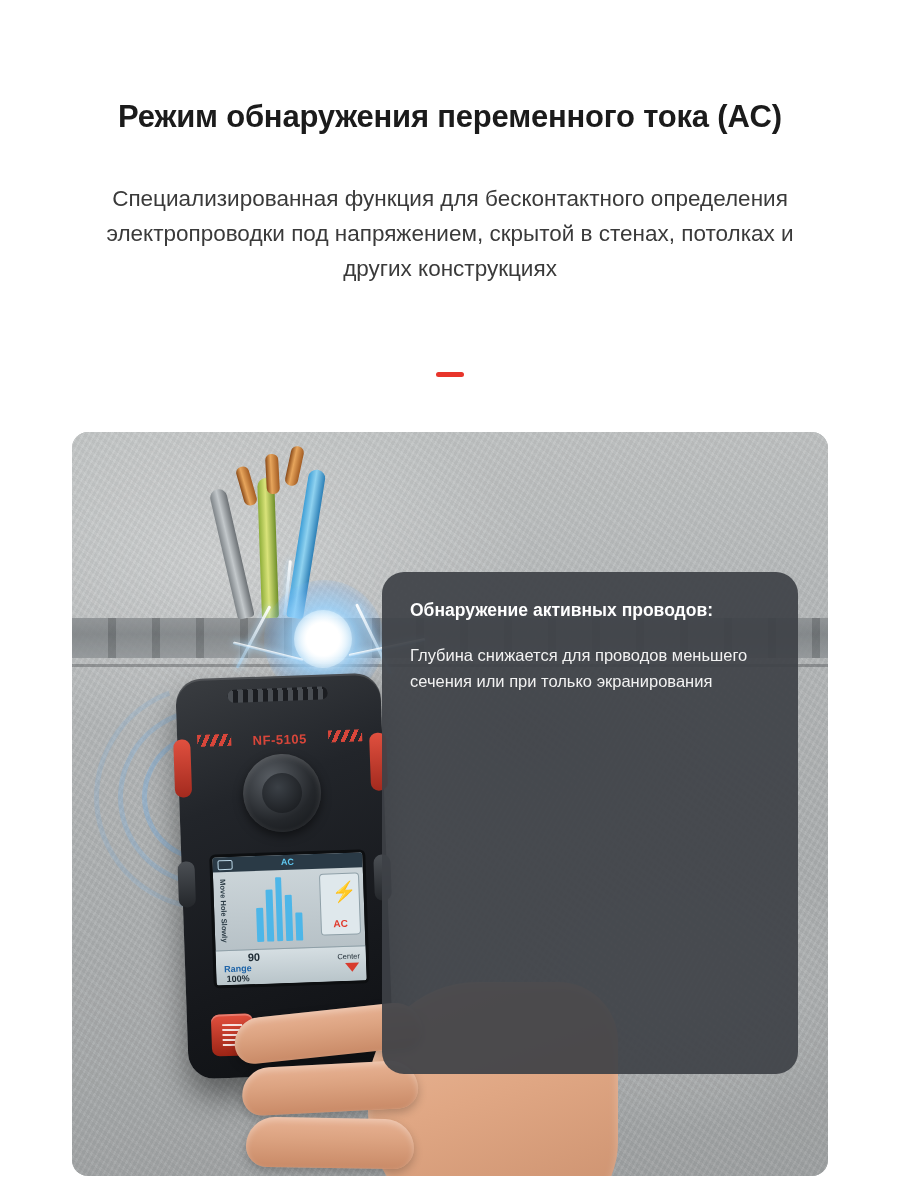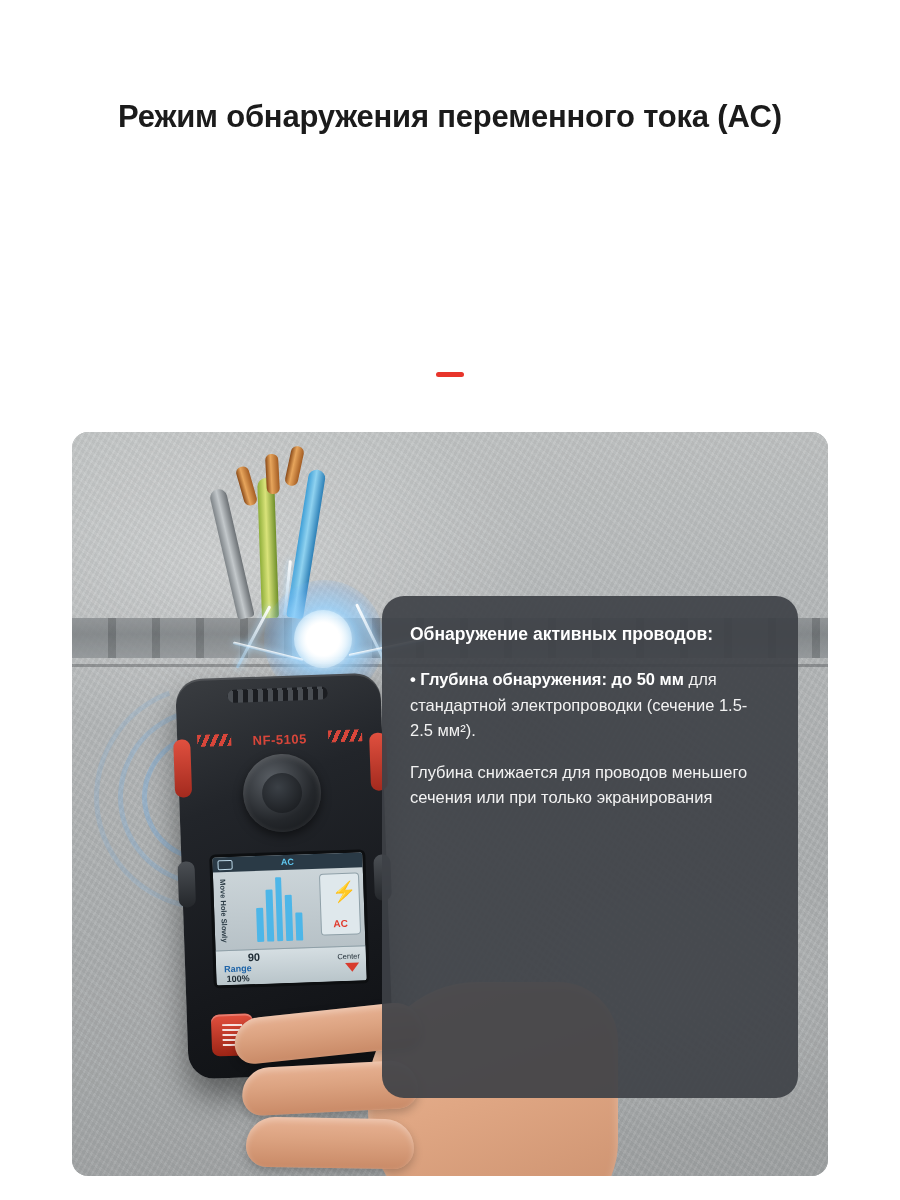--- a/index.html
+++ b/index.html
@@ -402,21 +402,20 @@
     position: absolute;
     left: 310px;
     top: 140px;
     width: 416px;
     height: 502px;
     border-radius: 22px;
     background: rgba(62,65,70,0.92);
     color: #ffffff;
     padding: 26px 28px;
     box-sizing: border-box;
-    margin-top: 24px;
   }
   .ip-title {
     font-size: 17.5px;
     font-weight: bold;
     line-height: 25px;
     margin: 0 0 20px 0;
   }
   .ip-p {
     font-size: 16.5px;
     line-height: 25.5px;
@@ -425,20 +424,21 @@
   }
   .ip-p b { font-weight: bold; color: #ffffff; }
 </style>
 </head>
 <body>
 
 <div class="page">
 
   <h1 class="headline">Режим обнаружения переменного тока (AC)</h1>
 
+  <p class="subhead">Специализированная функция для бесконтактного определения электропроводки под напряжением, скрытой в стенах, потолках и других конструкциях</p>
 
   <div class="divider"></div>
 
   <div class="photo-card">
 
     <div class="wall"></div>
     <div class="wall-band"></div>
     <div class="wall-line"></div>
 
     <div class="wires">
@@ -505,20 +505,17 @@
 
     <div class="hand">
       <div class="palm"></div>
       <div class="finger f1"></div>
       <div class="finger f2"></div>
       <div class="finger f3"></div>
     </div>
 
     <div class="info-panel">
       <div class="ip-title">Обнаружение активных проводов:</div>
-      <p class="ip-p">
-        <b>• Глубина обнаружения: до 50 мм</b><span> для стандартной электропроводки (сечение 1.5-2.5 мм²).</span>
-      </p>
       <p class="ip-p">Глубина снижается для проводов меньшего сечения или при только экранирования</p>
     </div>
 
   </div>
 </div>
 
 </body></html>

